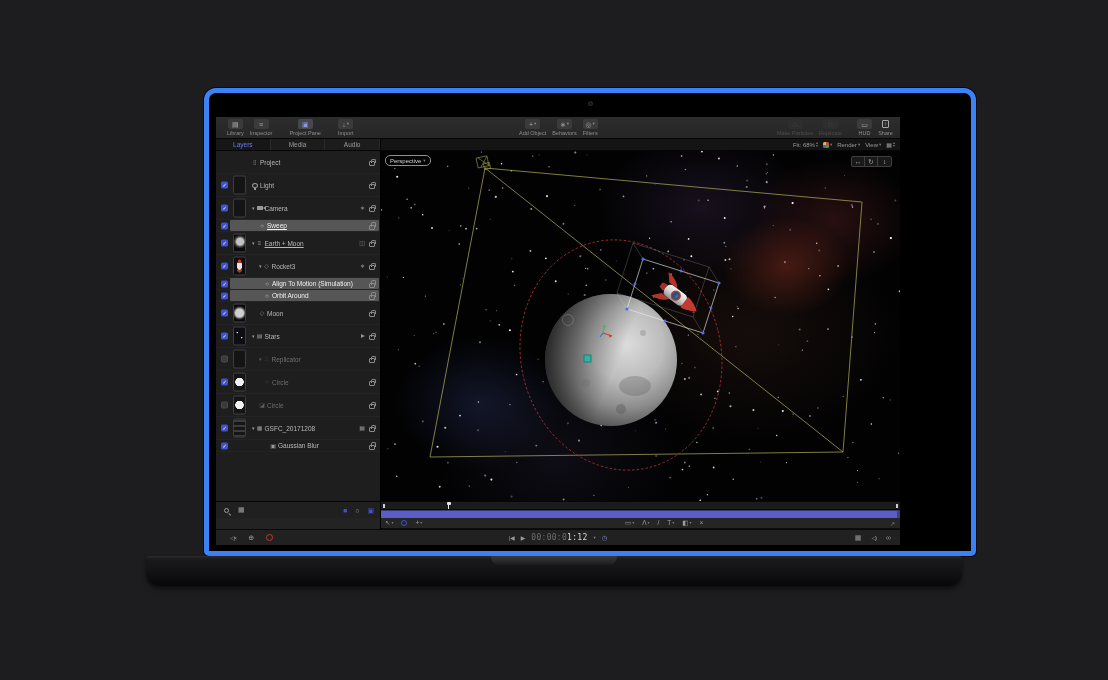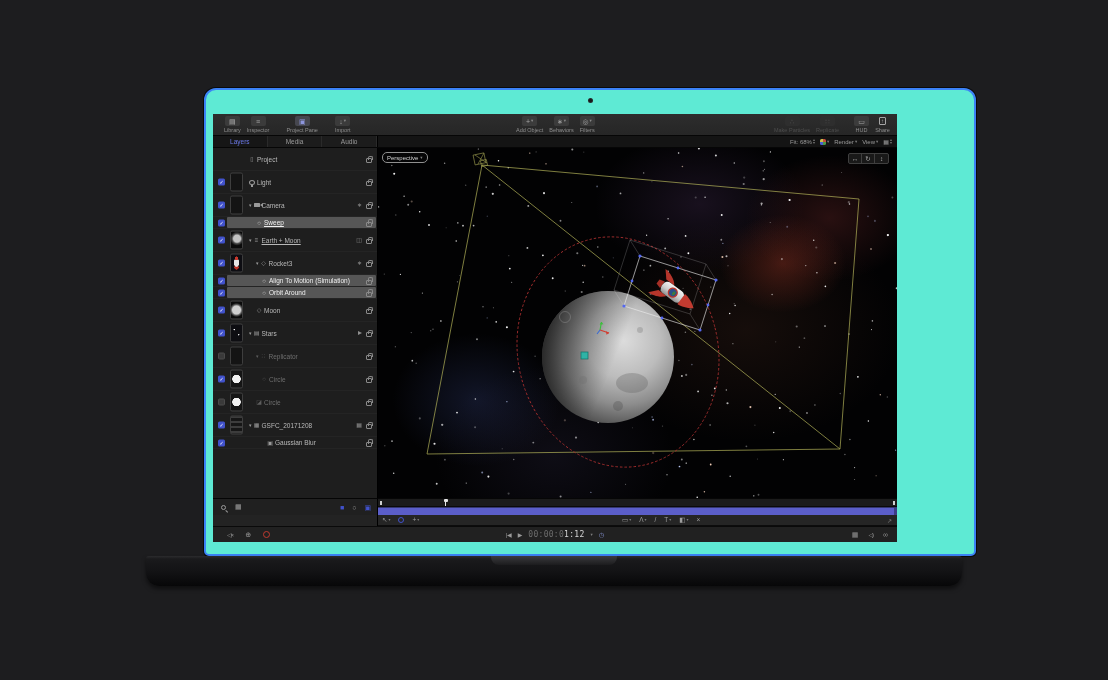--- a/index.html
+++ b/index.html
@@ -1,22 +1,22 @@
 <!DOCTYPE html>
 <html style="--accent-blue: #4152cc; --tab-active: #6b79e8; --timeline-purple: #5b5ec9; --record-red: #c03a30; --frustum-yellow: #b9b95c; --orbit-red: #a22d2d;"><head>
 <meta charset="utf-8">
 <style>
   html,body{margin:0;padding:0;}
   body{width:1108px;height:680px;background:#1d1d1f;position:relative;overflow:hidden;
        font-family:"Liberation Sans","DejaVu Sans",sans-serif;-webkit-font-smoothing:antialiased;}
   *{box-sizing:border-box;}
 
   
-  .mb-screen{position:absolute;left:204px;top:88px;width:772px;height:468px;background:#5eead4;
-             border-radius:12px 12px 5px 5px;border:2px solid #3b82f6;box-shadow:0 0 0 1px #0a0a0b;}
+  .mb-screen{position:absolute;left:204px;top:88px;width:772px;height:468px;background:#000000;
+             border-radius:12px 12px 5px 5px;border:5px solid #3b82f6;box-shadow:0 0 0 1px #0a0a0b;}
   .mb-camera{position:absolute;left:50%;top:9px;width:3px;height:3px;margin-left:-1.5px;border-radius:50%;
              background:#17171a;box-shadow:0 0 0 1px #26262a;}
   .mb-base{position:absolute;left:146px;top:556px;width:816px;height:30px;
            background:linear-gradient(180deg,#2b2b2d 0,#1a1a1c 3px,#121214 55%,#070708 100%);
            border-radius:3px 3px 13px 13px;box-shadow:0 3px 4px rgba(0,0,0,.5);}
   .mb-notch{position:absolute;left:50%;top:0;width:126px;height:9px;margin-left:-63px;
             background:linear-gradient(180deg,#3a3a3d,#1c1c1e);border-radius:0 0 8px 8px;}
 
   
   .ui{position:absolute;left:7px;top:24px;width:684px;height:428px;background:#1e1e1e;

